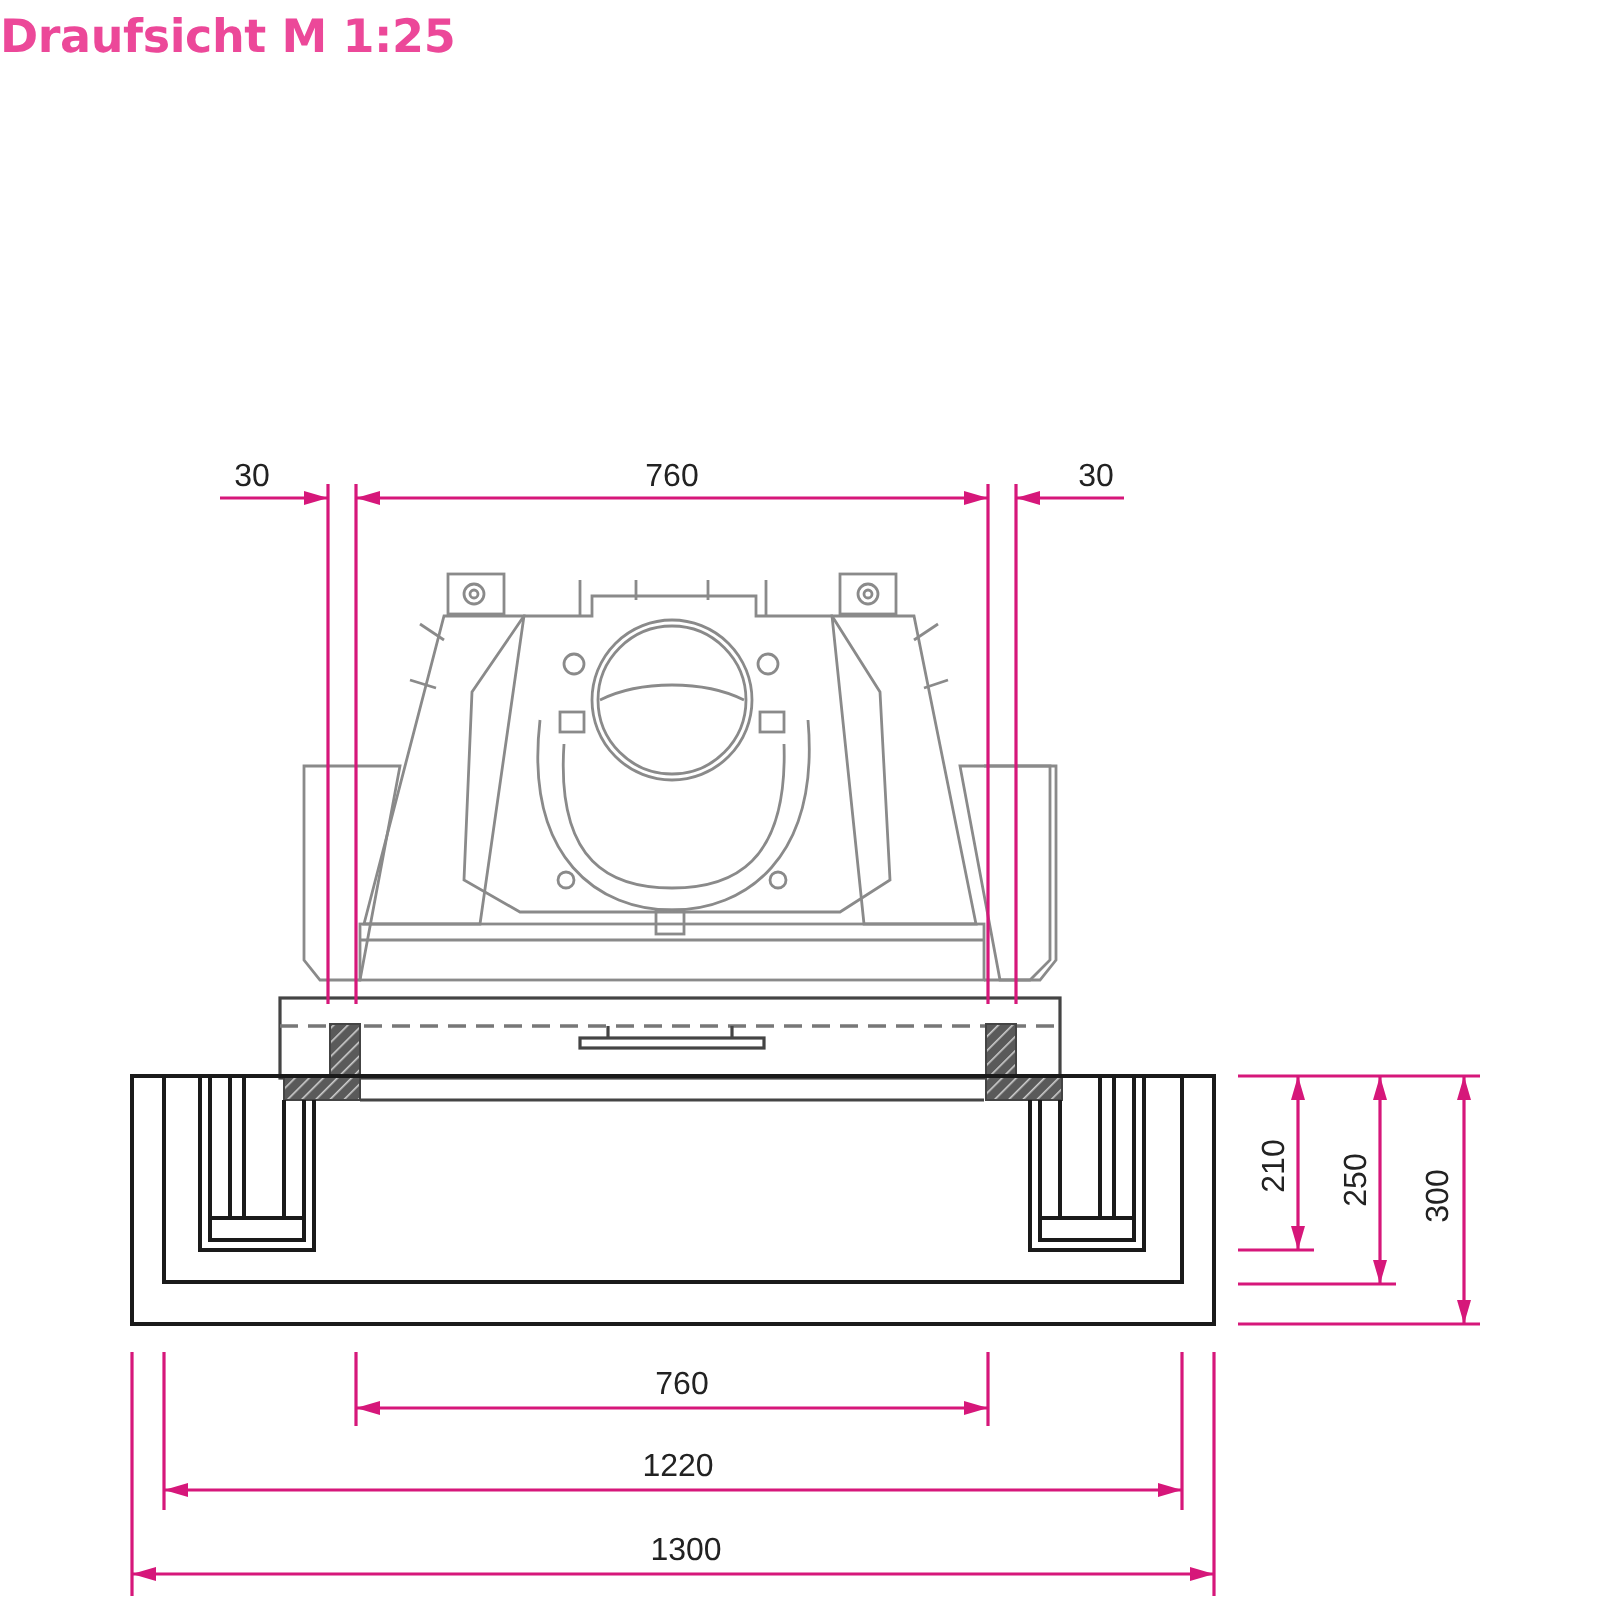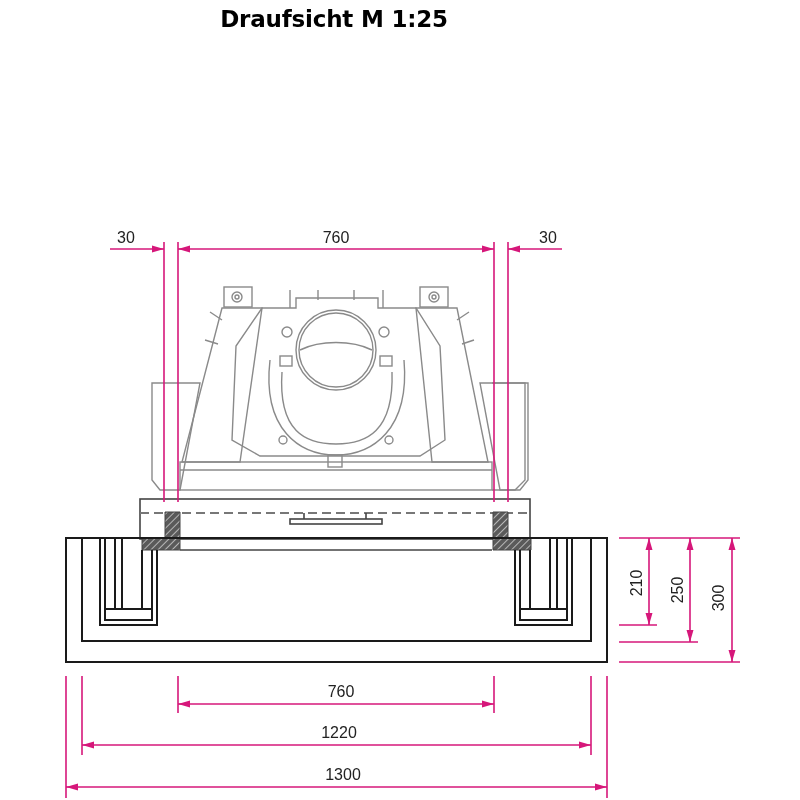--- a/index.html
+++ b/index.html
@@ -1,17 +1,17 @@
 <!DOCTYPE html>
 <html><head>
   <meta charset="utf-8">
   <style>
     html, body { margin: 0; padding: 0; background: #ffffff; }
     body { width: 800px; height: 800px; position: relative; overflow: hidden; font-family: "DejaVu Sans", sans-serif; }
-    .title { position: absolute; left: 0; top: 6px; width: 668px; text-align: center; font-size: 23px; font-weight: bold; color: #000000; letter-spacing: -0.2px; }
+    .title { position: absolute; left: 0; top: 6px; width: 668px; font-size: 23px; font-weight: bold; color: #ec4899; letter-spacing: -0.2px; }
     svg { position: absolute; left: 0; top: 0; }
     .dimtxt { font-family: "Liberation Sans", sans-serif; font-size: 16px; fill: #222; }
     .g { stroke: #8a8a8a; stroke-width: 1.4; fill: none; }
     .k { stroke: #1a1a1a; stroke-width: 2; fill: none; }
     .kd { stroke: #444; stroke-width: 1.6; fill: none; }
     .m { stroke: #d6177a; stroke-width: 1.6; fill: none; }
     .mf { fill: #d6177a; }
   </style>
 </head>
 <body>

